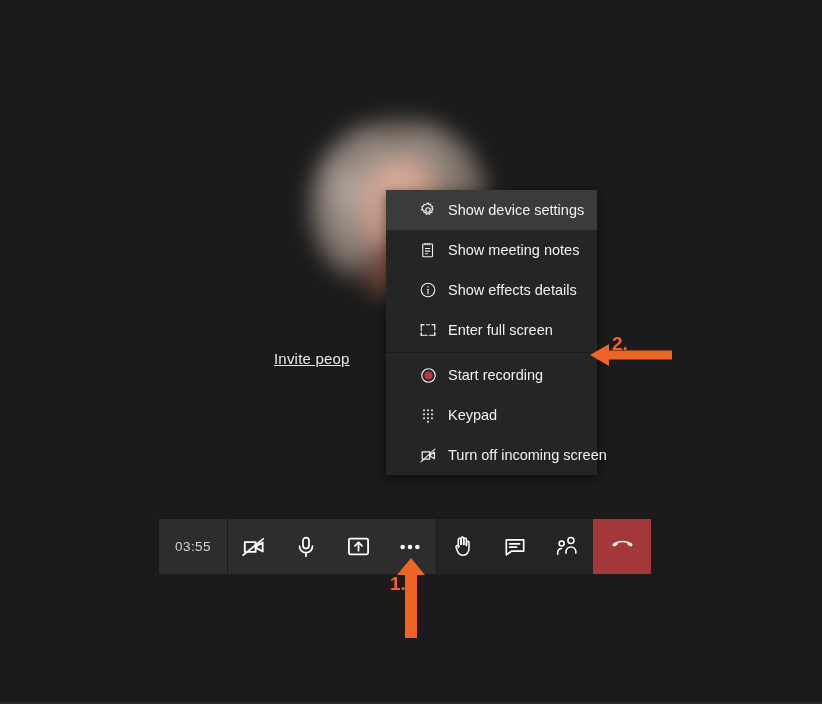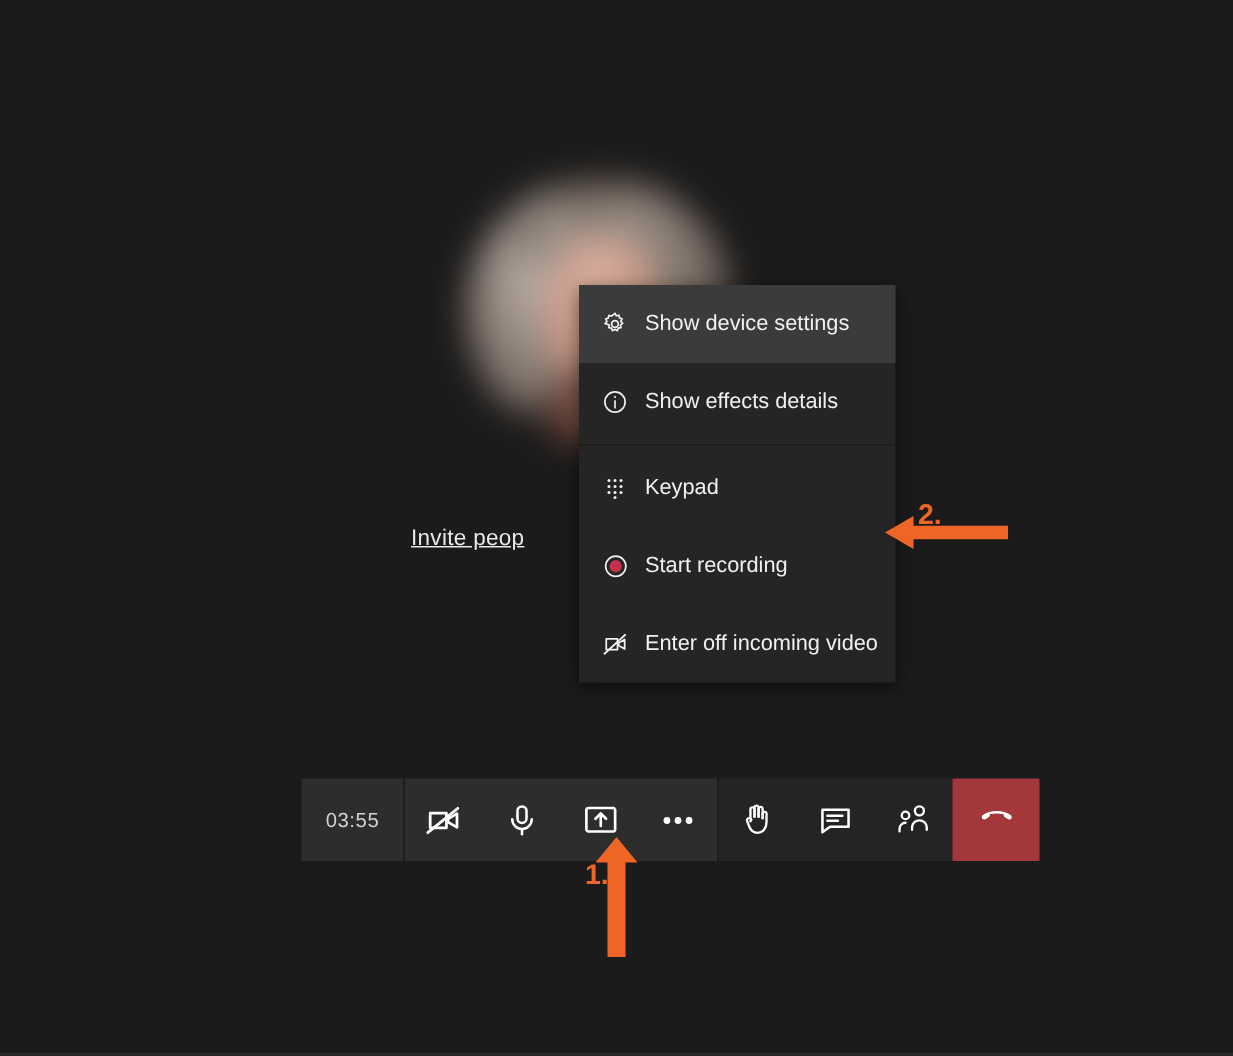--- a/index.html
+++ b/index.html
@@ -94,22 +94,22 @@
     top: 190px;
     width: 211px;
     background: #252525;
     box-shadow: 0 3px 12px rgba(0,0,0,.55);
     padding: 0;
     z-index: 30;
   }
   .menu-item {
     display: flex;
     align-items: center;
-    height: 52px;
-    padding: 0 10px 0 14px;
+    height: 40px;
+    padding: 0 10px 0 32px;
     color: #f0f0f0;
     font-size: 14.5px;
     white-space: nowrap;
     cursor: default;
   }
   .menu-item.highlight { background: #3b3b3b; }
   .menu-item .mi-icon {
     width: 20px;
     height: 20px;
     margin-right: 10px;
@@ -137,21 +137,20 @@
   }
   #timer-cell {
     width: 68px;
     background: #2d2d2d;
     display: flex;
     align-items: center;
     justify-content: center;
     color: #d2d2d2;
     font-size: 13.5px;
     letter-spacing: .4px;
-    margin-left: 42px;
   }
   .tb-group {
     display: flex;
     align-items: stretch;
     background: #2d2d2d;
     border-left: 1px solid #1b1b1b;
   }
   .tb-group.dark { background: #242424; border-left: 1px solid #1b1b1b; }
   .tb-btn {
     width: 52px;
@@ -211,74 +210,93 @@
     <div class="menu-item highlight">
       <span class="mi-icon">
         <svg width="18" height="18" viewBox="0 0 24 24" fill="none" stroke="#f0f0f0" stroke-width="1.5">
           <circle cx="12" cy="12" r="3"></circle>
           <path d="M12 2.6l1.1 2.1 2.3-.5.6 2.3 2.2.9-1 2.2 1.5 1.8-1.8 1.5.4 2.3-2.3.4-.9 2.2-2.2-1-2.2 1-.9-2.2-2.3-.4.4-2.3L3.3 11.6 4.8 9.8l-1-2.2 2.2-.9.6-2.3 2.3.5z"></path>
         </svg>
       </span>
       <span>Show device settings</span>
     </div>
 
+    <div class="menu-item">
+      <span class="mi-icon">
+        <svg width="18" height="18" viewBox="0 0 24 24" fill="none" stroke="#f0f0f0" stroke-width="1.5">
+          <rect x="5" y="4" width="13" height="17" rx="1"></rect>
+          <path d="M8 2.5v3M11 2.5v3M14 2.5v3M8 10h7M8 13.5h7M8 17h4"></path>
+        </svg>
+      </span>
+      <span>Show meeting notes</span>
+    </div>
 
     <div class="menu-item">
       <span class="mi-icon">
         <svg width="18" height="18" viewBox="0 0 24 24" fill="none" stroke="#f0f0f0" stroke-width="1.5">
           <circle cx="12" cy="12" r="9"></circle>
           <path d="M12 11v6" stroke-linecap="round"></path>
           <circle cx="12" cy="7.6" r=".95" fill="#f0f0f0" stroke="none"></circle>
         </svg>
       </span>
       <span>Show effects details</span>
     </div>
 
+    <div class="menu-item">
+      <span class="mi-icon">
+        <svg width="18" height="18" viewBox="0 0 24 24" fill="none" stroke="#f0f0f0" stroke-width="1.5" stroke-linecap="round">
+          <path d="M3 8V5h3M21 8V5h-3M3 16v3h3M21 16v3h-3"></path>
+          <path d="M3 12h18" stroke-opacity="0"></path>
+          <rect x="3" y="5" width="18" height="14" stroke-dasharray="4 3"></rect>
+        </svg>
+      </span>
+      <span>Enter full screen</span>
+    </div>
 
     <div class="menu-sep"></div>
 
+
+    <div class="menu-item">
+      <span class="mi-icon">
+        <svg width="17" height="17" viewBox="0 0 24 24">
+          <circle cx="12" cy="12" r="9.5" fill="none" stroke="#f0f0f0" stroke-width="1.6"></circle>
+          <circle cx="12" cy="12" r="5.8" fill="#c4314b"></circle>
+        </svg>
+      </span>
+      <span>Start recording</span>
+    </div>
 
     <div class="menu-item">
       <span class="mi-icon">
         <svg width="16" height="16" viewBox="0 0 24 24" fill="#f0f0f0">
           <circle cx="6" cy="5" r="1.5"></circle>
             <circle cx="12" cy="5" r="1.5"></circle>
             <circle cx="18" cy="5" r="1.5"></circle>
           <circle cx="6" cy="11" r="1.5"></circle>
             <circle cx="12" cy="11" r="1.5"></circle>
             <circle cx="18" cy="11" r="1.5"></circle>
           <circle cx="6" cy="17" r="1.5"></circle>
             <circle cx="12" cy="17" r="1.5"></circle>
             <circle cx="18" cy="17" r="1.5"></circle>
           <circle cx="12" cy="22" r="1.5"></circle>
         </svg>
       </span>
       <span>Keypad</span>
     </div>
 
-    <div class="menu-item">
-      <span class="mi-icon">
-        <svg width="17" height="17" viewBox="0 0 24 24">
-          <circle cx="12" cy="12" r="9.5" fill="none" stroke="#f0f0f0" stroke-width="1.6"></circle>
-          <circle cx="12" cy="12" r="5.8" fill="#c4314b"></circle>
-        </svg>
-      </span>
-      <span>Start recording</span>
-    </div>
-
 
     <div class="menu-item">
       <span class="mi-icon">
         <svg width="19" height="19" viewBox="0 0 24 24" fill="none" stroke="#f0f0f0" stroke-width="1.5" stroke-linejoin="round">
           <path d="M4 7.5h9.5v9H4z"></path>
           <path d="M14.5 11l5-3v8l-5-3z"></path>
           <path d="M2.5 20L20 4" stroke-linecap="round"></path>
         </svg>
       </span>
-      <span>Enter off incoming video</span>
+      <span>Turn off incoming screen</span>
     </div>
   </div>
 
   <div id="toolbar">
 
     <div id="timer-cell">
       <span>03:55</span>
     </div>
 
     <div class="tb-group">

